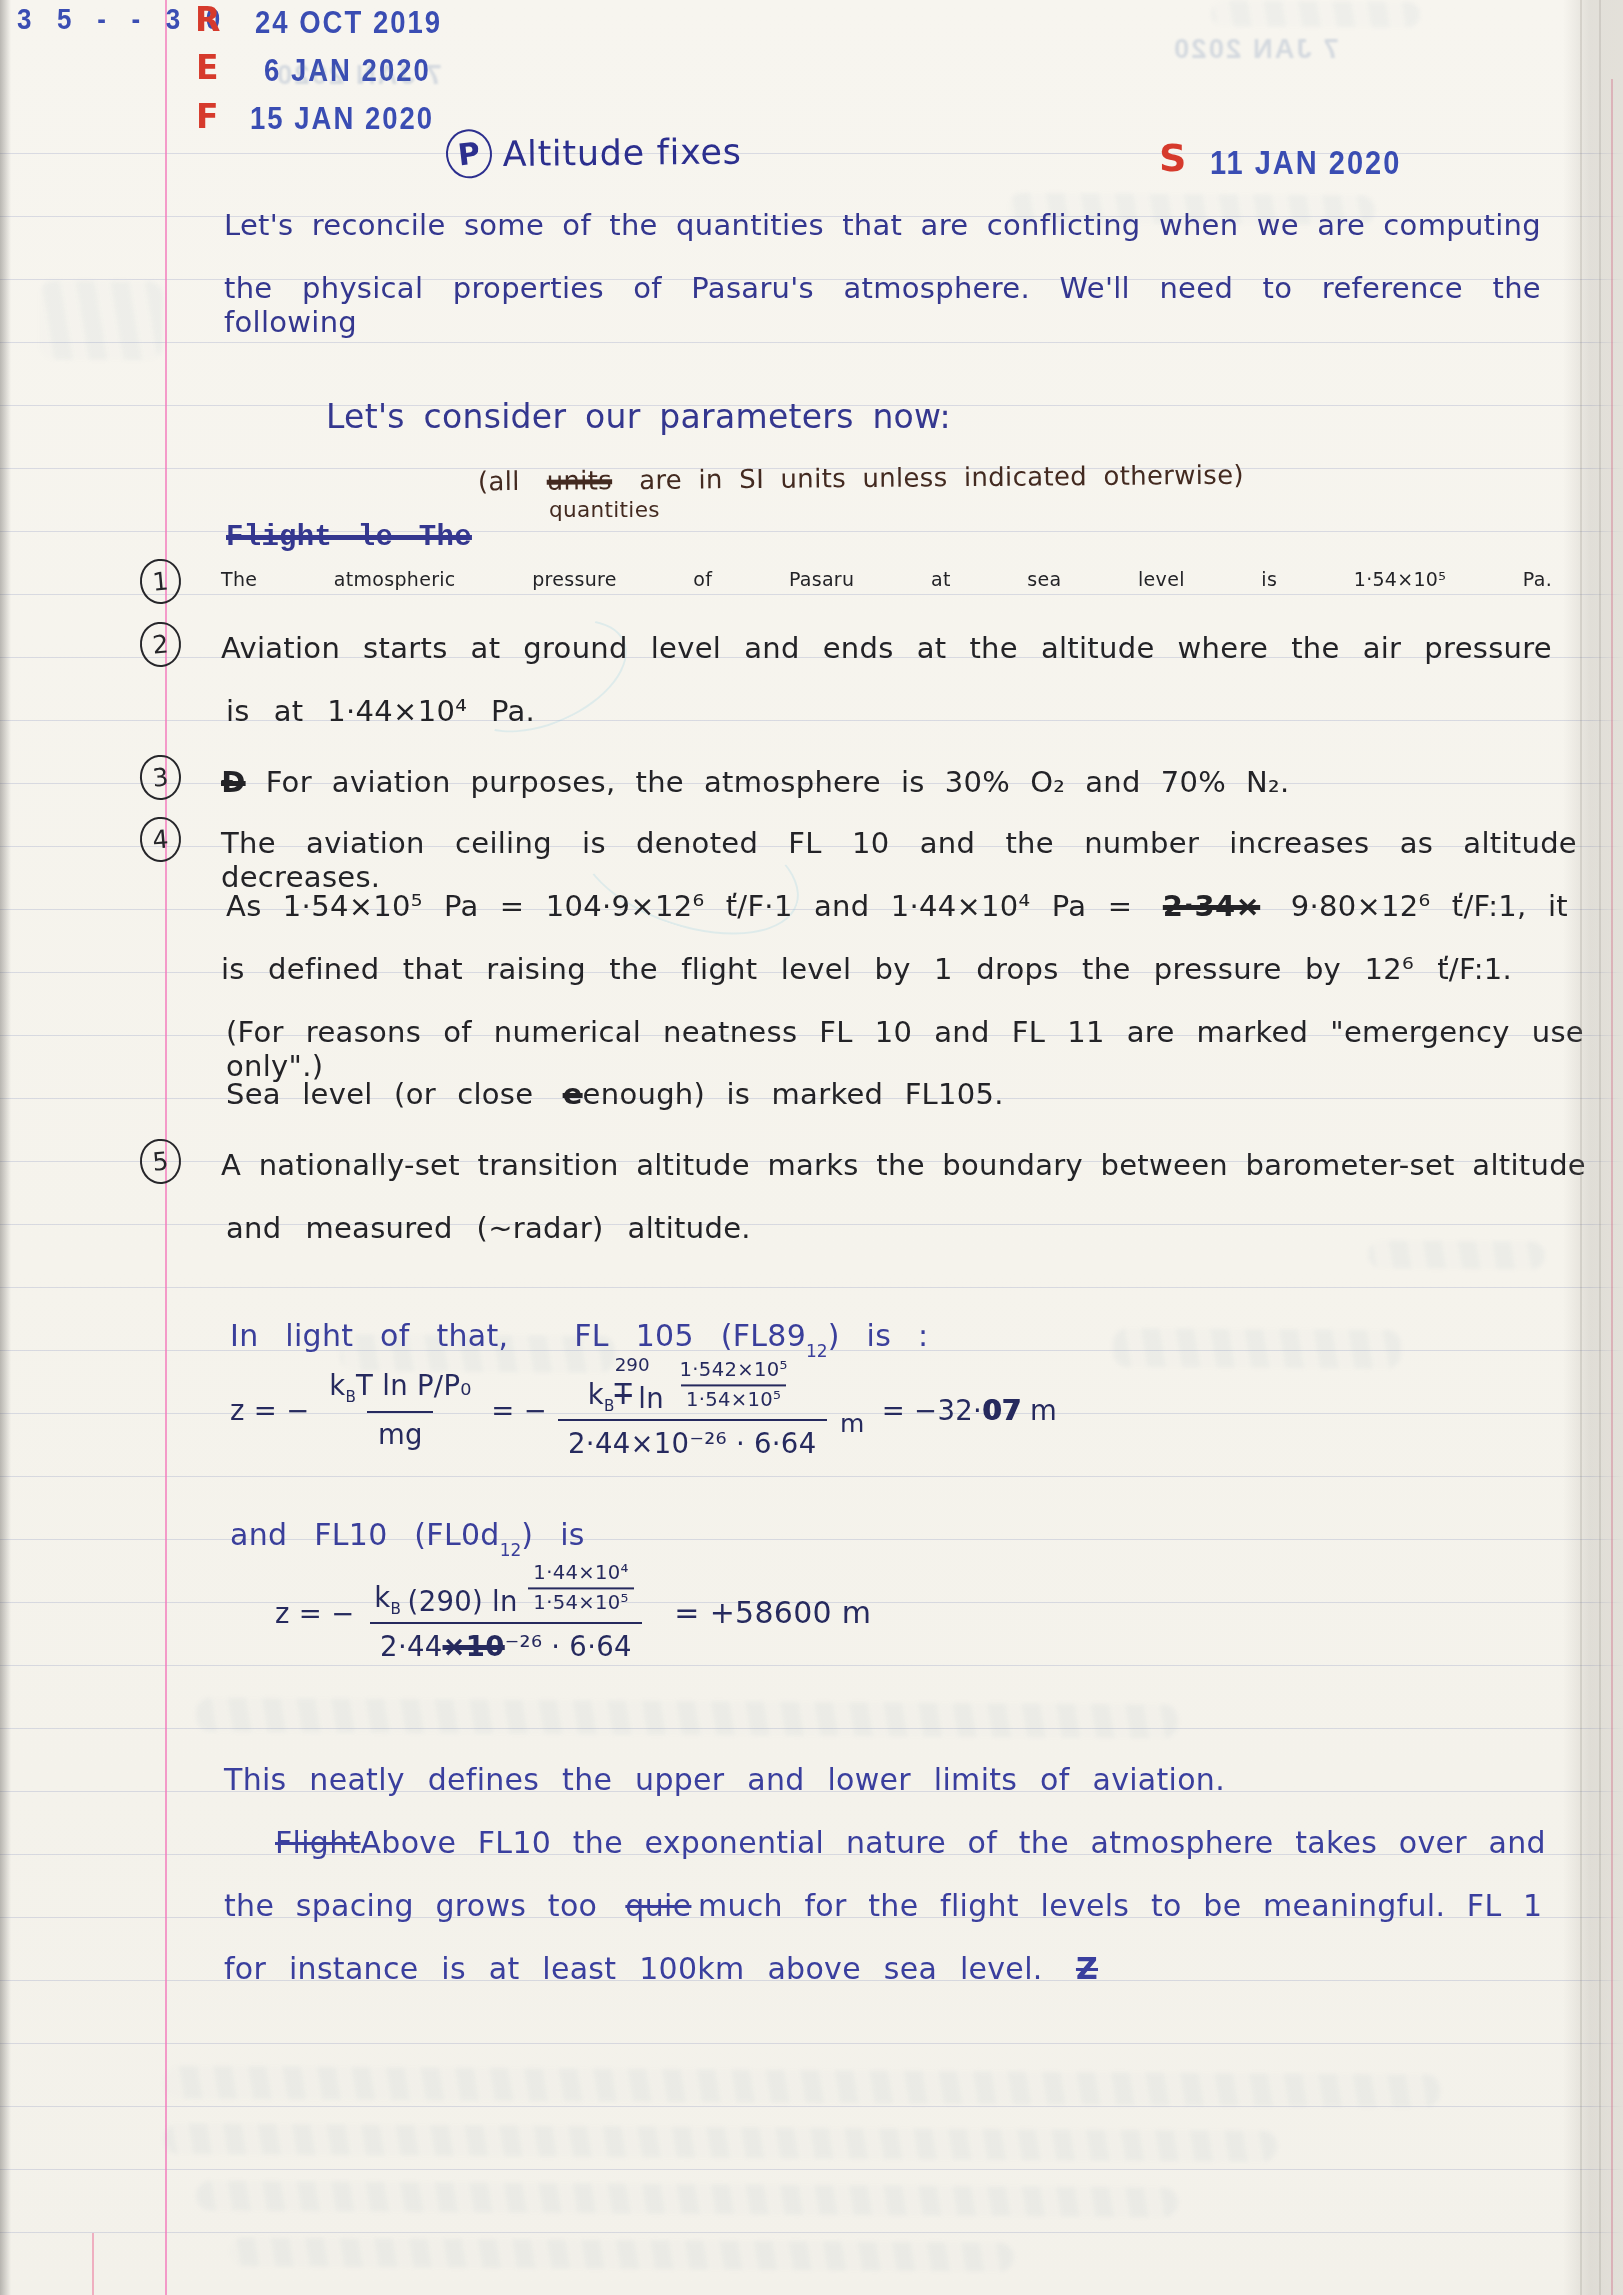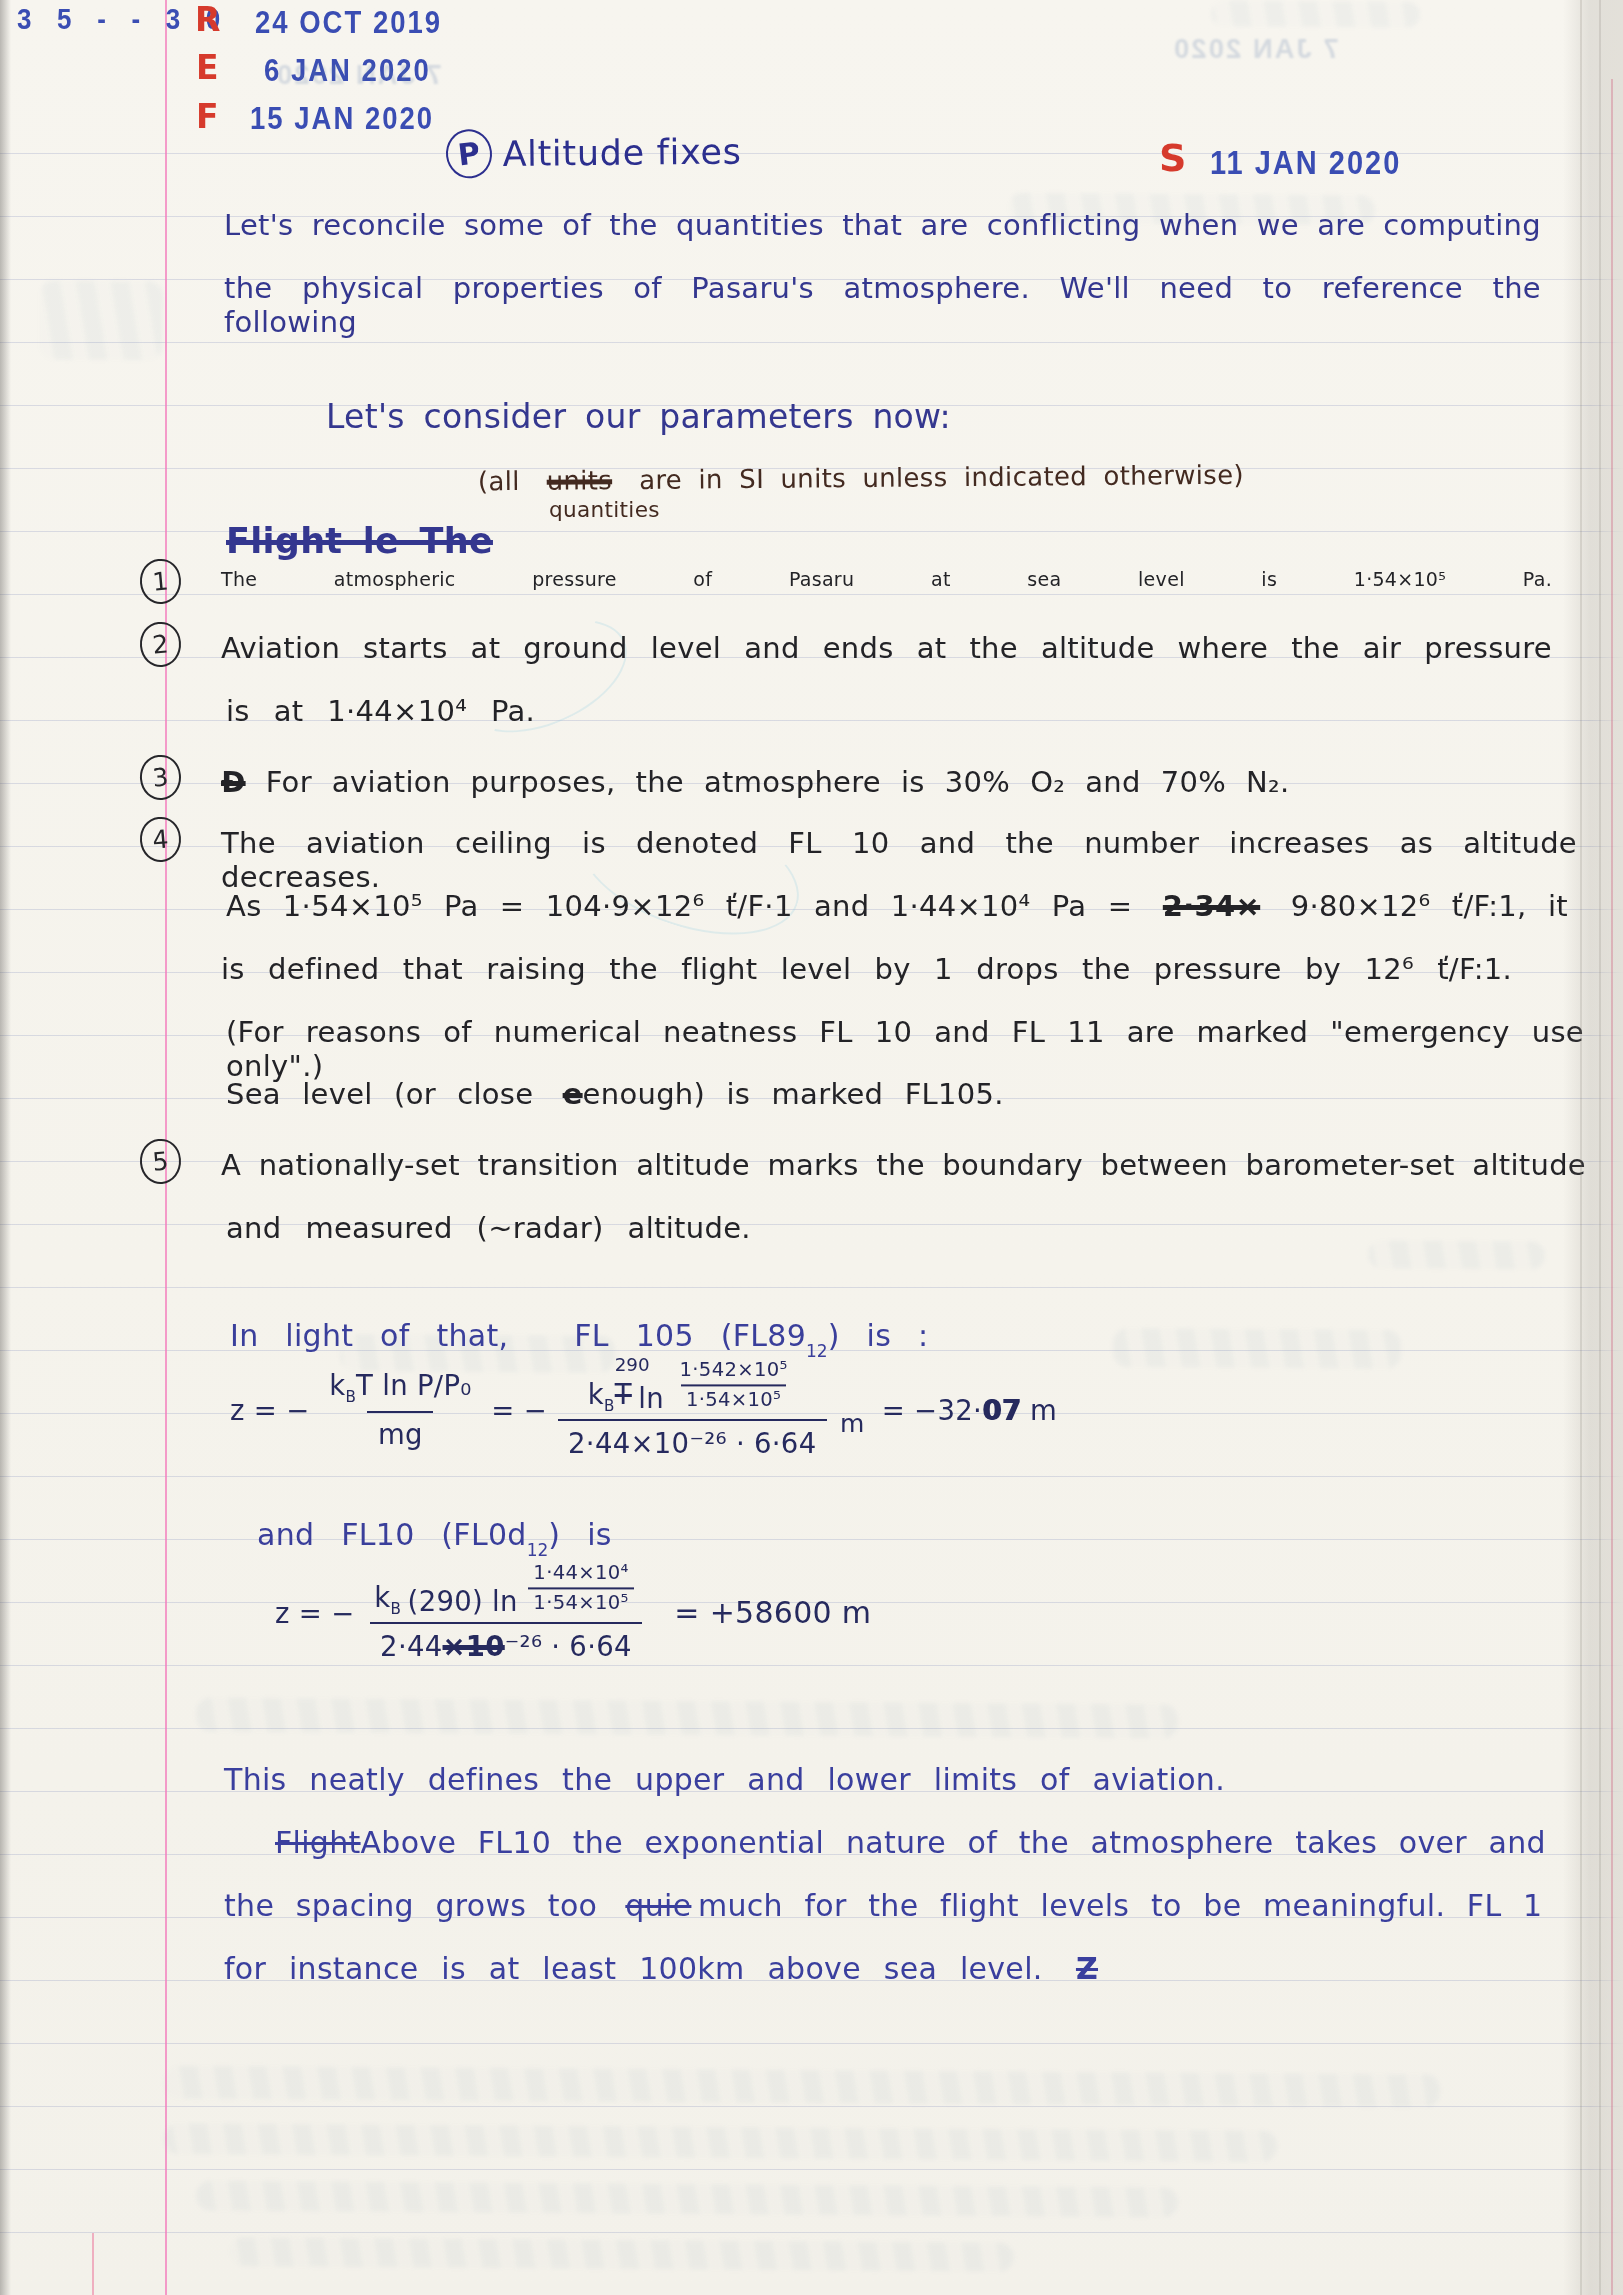--- a/index.html
+++ b/index.html
@@ -115,21 +115,21 @@
   <div class="hand blue just" style="left:224px;top:208px;width:1317px;font-size:29px;">Let's reconcile some of the quantities that are conflicting when we are computing</div>
   <div class="hand blue" style="left:326px;top:397px;font-size:33px;">Let's consider our parameters now:</div>
 
   <div class="hand brown" style="left:478px;top:463px;font-size:26px;transform:rotate(-0.5deg);">
     <span>(all</span>
     <span class="struck-heavy" style="margin:0 10.5px;">units</span>
     <span>are in SI units unless indicated otherwise)</span>
   </div>
   <div class="hand brown" style="left:549px;top:497px;font-size:21.6px;">quantities</div>
 
-  <div class="hand blue struck-heavy" style="left:226px;top:521px;font-size:35px;font-weight:600;">Flight le The</div>
+  <div class="hand blue struck-heavy" style="left:226px;top:521px;font-size:29px;font-weight:600;font-family:Liberation Mono, monospace;">Flight le The</div>
 
   <div class="num-circle" style="left:140px;top:559px;">1</div>
   <div class="hand blk just" style="left:221px;top:568px;width:1331px;font-size:19px;">The atmospheric pressure of Pasaru at sea level is 1·54×10⁵ Pa.</div>
 
   <div class="num-circle" style="left:140px;top:622px;">2</div>
   <div class="hand blk just" style="left:221px;top:631px;width:1331px;font-size:29px;">Aviation starts at ground level and ends at the altitude where the air pressure</div>
   <div class="hand blk" style="left:226px;top:694px;font-size:29px;word-spacing:14.4px;">is at  1·44×10⁴ Pa.</div>
 
   <div class="num-circle" style="left:140px;top:755px;">3</div>
   <div class="hand blk" style="left:221px;top:765px;font-size:29px;word-spacing:10.5px;">
@@ -177,21 +177,21 @@
           <span class="inum">1·542×10⁵</span>
           <span class="iden">1·54×10⁵</span>
         </span>
       </span>
       <span class="den">2·44×10⁻²⁶ · 6·64</span>
     </span>
     <span style="font-size:25px;margin-left:2.6px;transform:translateY(14.4px);display:inline-block;">m</span>
     <span class="eq-result"><span>= −32·</span><span class="ow">07</span> <span>m</span></span>
   </div>
 
-  <div class="hand" style="left:230px;top:1517px;font-size:30px;color:#3a3f9b;word-spacing:17px;margin-left:27px;">
+  <div class="hand" style="left:230px;top:1517px;font-size:30px;color:#3a3f9b;word-spacing:17px;">
     <span>and  FL10  (FL0d</span><span class="smallsub">12</span><span>)  is</span>
   </div>
 
   <div class="eqrow" style="left:275px;top:1564px;">
     <span>z = −</span>
     <span class="frac">
       <span class="num">
         <span><span>k</span><sub class="subB">B</sub></span>
         <span>(290) ln</span>
         <span class="ifrac">

